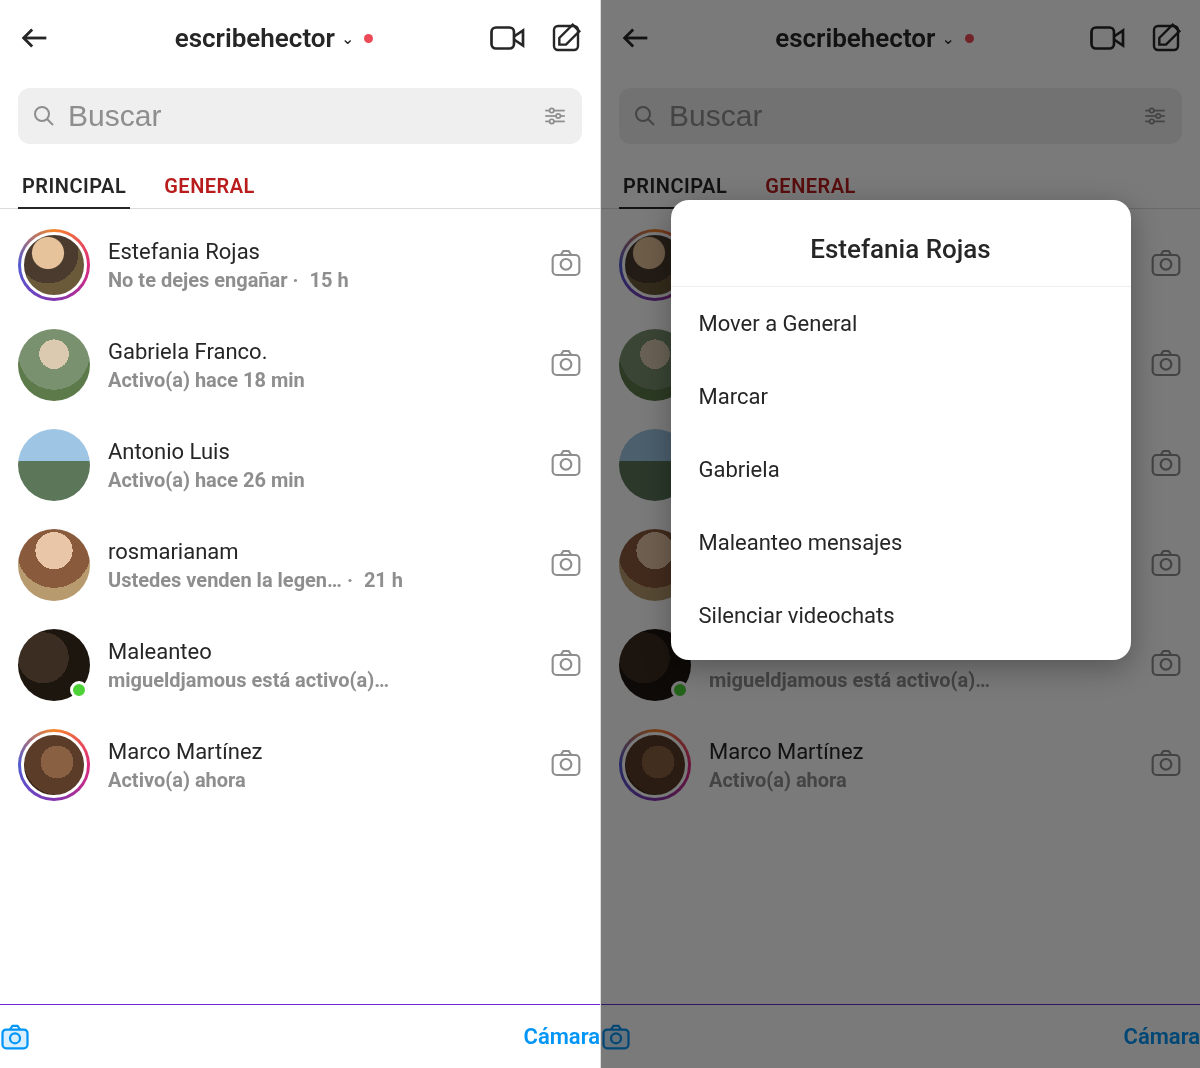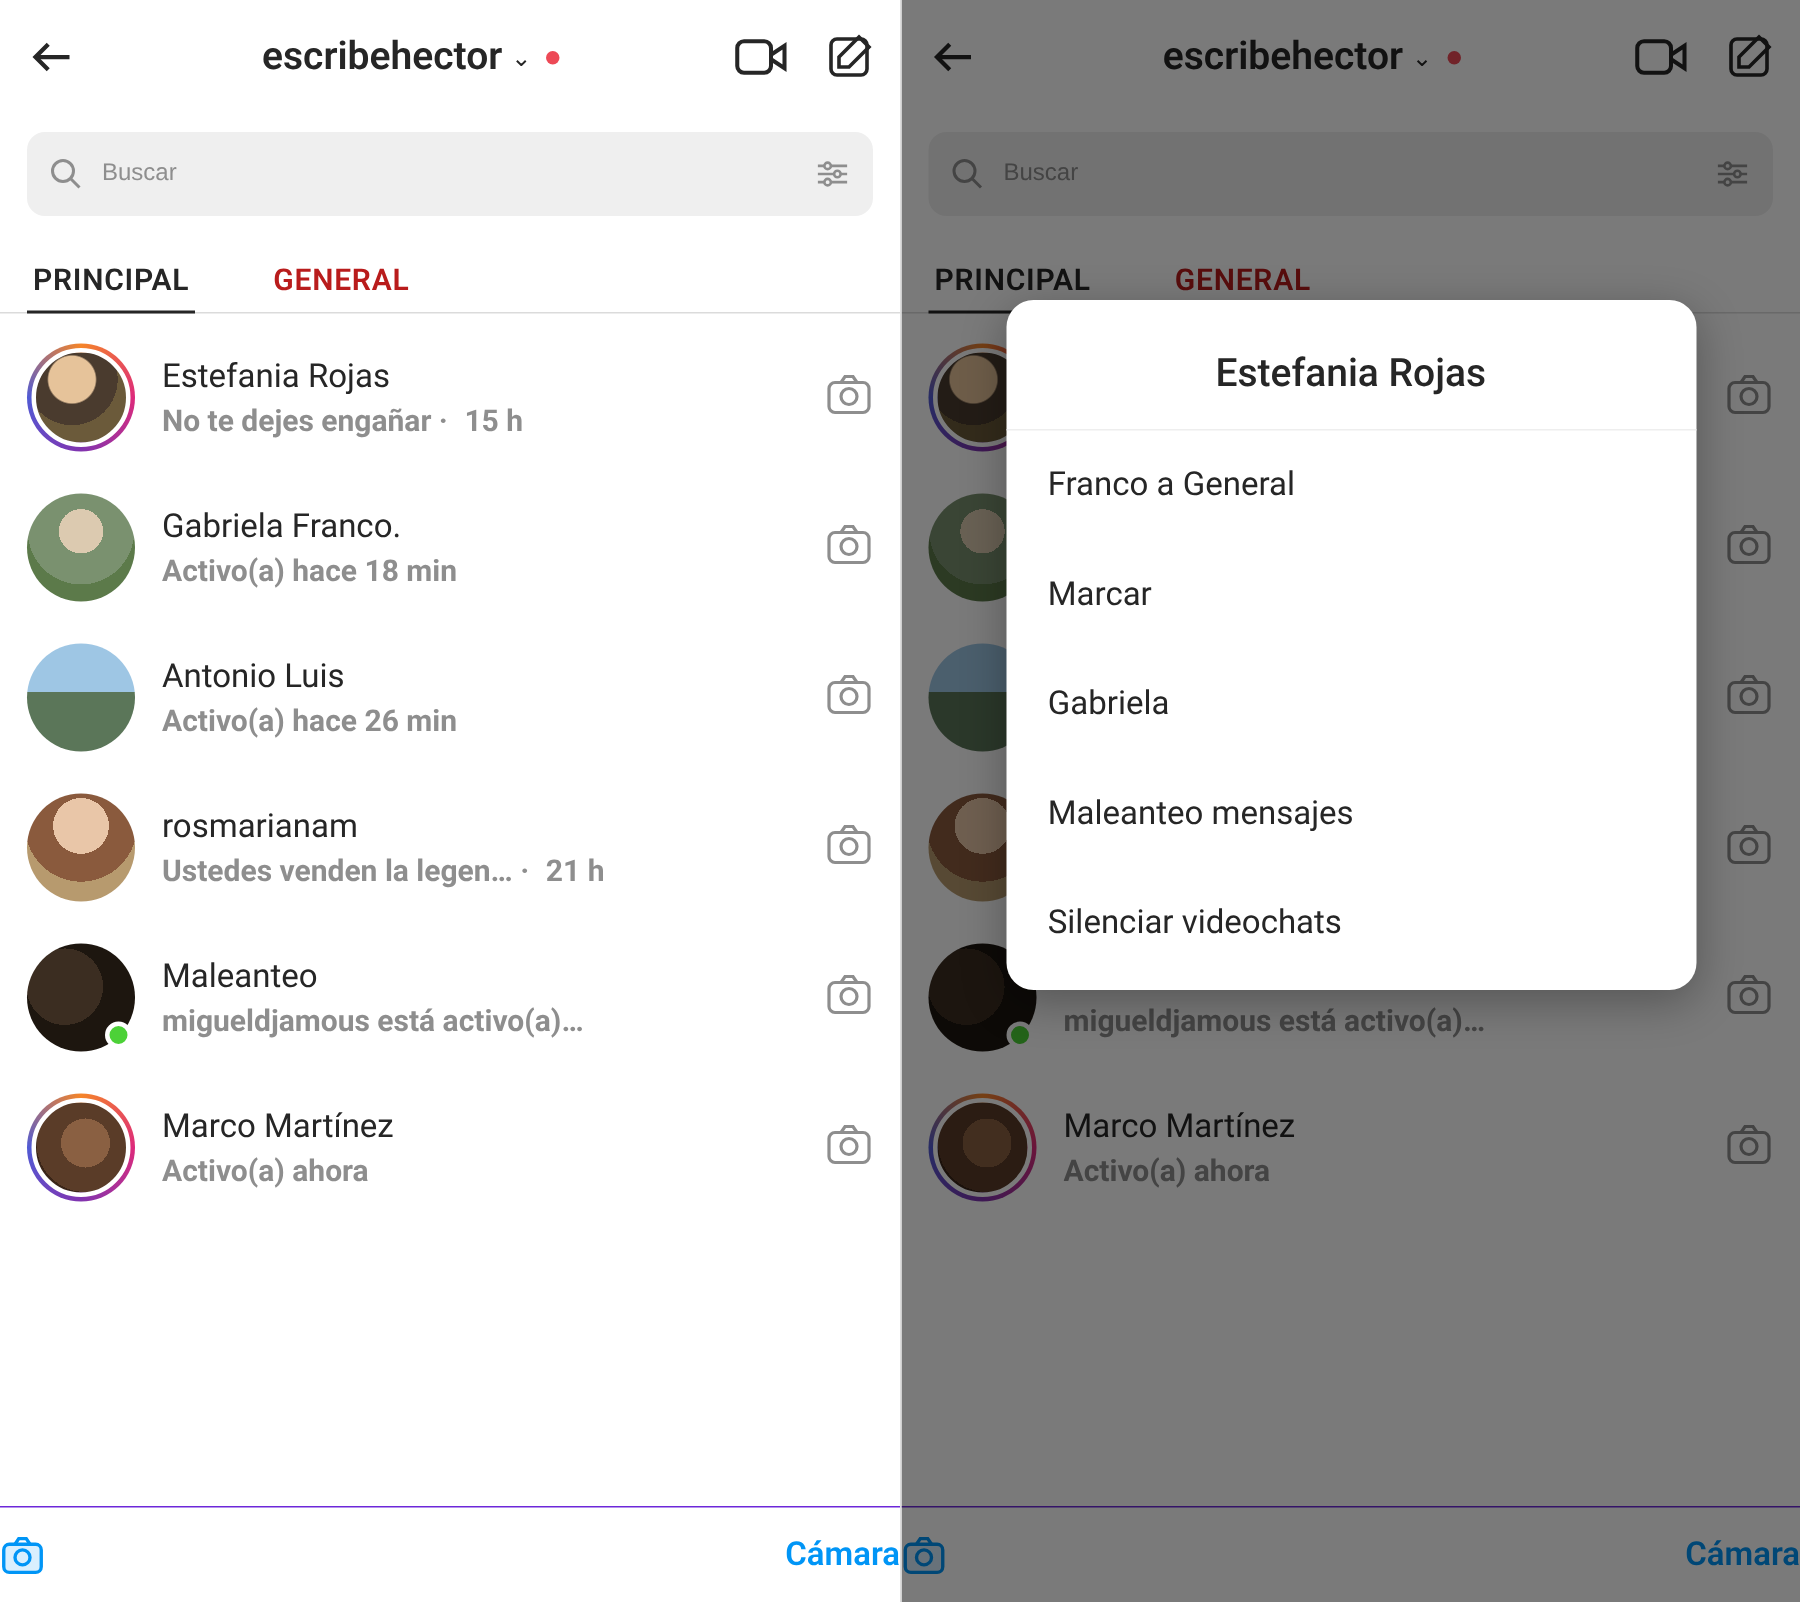--- a/index.html
+++ b/index.html
@@ -55,28 +55,28 @@
   .search {
     background: #efefef;
     border-radius: 12px;
     height: 56px;
     display: flex;
     align-items: center;
     padding: 0 14px;
     gap: 12px;
   }
   .search input {
-    flex:1; border:none; background:transparent; font-size:16px; color:#8e8e8e;
+    flex:1; border:none; background:transparent; font-size:30px; color:#8e8e8e;
     outline:none;
   }
   .search input::placeholder { color:#8e8e8e; }
 
   
   .tabs {
-    display:flex; padding: 10px 18px 0; gap: 48px;
+    display:flex; padding: 10px 18px 0; gap: 30px;
     border-bottom: 1px solid #dbdbdb;
   }
   .tab {
     font-size: 20px; letter-spacing:0.5px; font-weight:600; color:#b91c1c;
     padding: 10px 4px; position:relative;
   }
   .tab.active { color:#262626; }
   .tab.active::after {
     content:""; position:absolute; left:0; right:0; bottom:-1px; height:2px; background:#262626;
   }
@@ -441,21 +441,21 @@
         <path d="M8 5 L10 2 H14 L16 5" fill="none"></path>
       </svg>
     <span class="cam-label">Cámara</span>
   </div>
 
   <div class="dim"></div>
 
   <div class="modal">
     <div class="m-title">Estefania Rojas</div>
     <div id="modal-items">
-        <div class="m-item">Franco a General</div>
+        <div class="m-item">Mover a General</div>
         <div class="m-item">Marcar</div>
         <div class="m-item">Gabriela</div>
         <div class="m-item">Maleanteo mensajes</div>
         <div class="m-item">Silenciar videochats</div>
       </div>
   </div>
 
 </div>
 
 </body></html>

